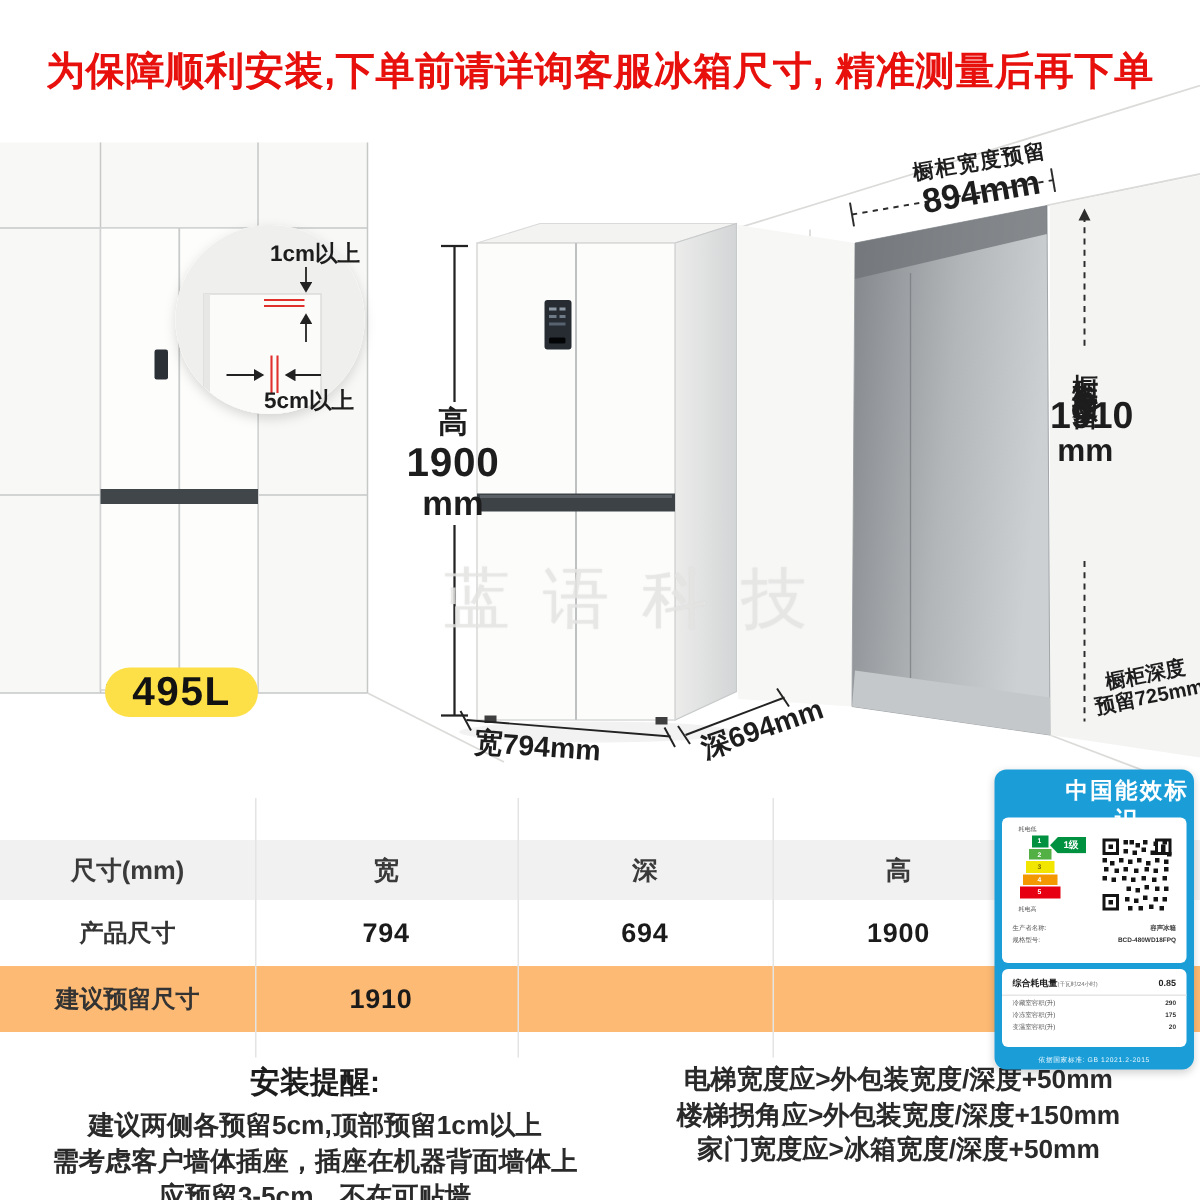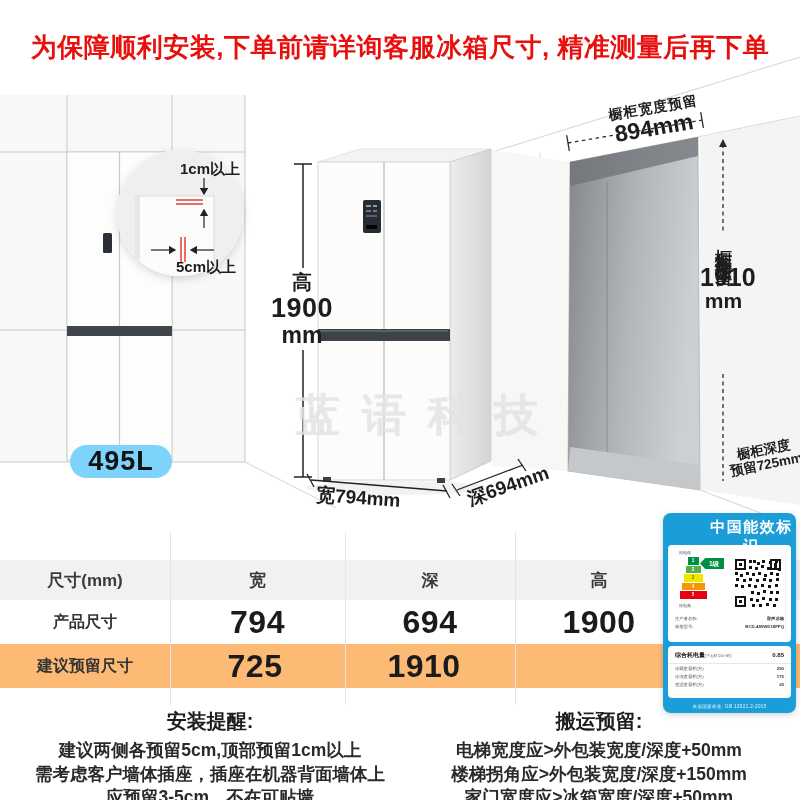--- a/index.html
+++ b/index.html
@@ -1,28 +1,28 @@
 <!DOCTYPE html>
 <html><head>
 <meta charset="utf-8">
 <style>
   html,body{margin:0;padding:0;}
   body{font-family:"Liberation Sans","DejaVu Sans",sans-serif;background:#fff;}
-  .page{position:relative;width:800px;height:800px;overflow:hidden;background:#fff;}
+  .page{position:relative;width:800px;height:800px;overflow:hidden;background:#fff;border-radius:15px;}
   .abs{position:absolute;}
 
   
   .main-title{left:0;top:30px;width:800px;text-align:center;font-size:26px;font-weight:900;
     color:#e8100c;letter-spacing:0.5px;}
 
   
   .scene-svg{left:0;top:0;z-index:1;}
 
   
-  .watermark{left:296px;top:386px;z-index:2;font-size:44px;font-weight:700;
+  .watermark{left:296px;top:370px;z-index:2;font-size:44px;font-weight:400;
     color:rgba(231,231,229,0.78);letter-spacing:22px;white-space:nowrap;
     text-shadow:0 0 1px rgba(190,190,190,0.35);}
 
   
   .lbl{z-index:3;color:#1d1d1d;font-weight:800;white-space:nowrap;}
   .inset-top{left:180px;top:160px;font-size:15px;}
   .inset-side{left:176px;top:258px;font-size:15px;}
   .height-dim{left:266px;top:272px;width:72px;text-align:center;line-height:1.0;}
   .height-dim .h1{font-size:20px;}
   .height-dim .h2{font-size:27px;letter-spacing:0.5px;margin-top:3px;}
@@ -31,34 +31,34 @@
   .depth-dim{left:466px;top:473px;font-size:19px;transform:rotate(-19deg);}
   .cab-width{left:568px;top:104px;width:130px;text-align:center;transform:rotate(-9.7deg);line-height:1.05;}
   .cab-width .c1{font-size:14px;letter-spacing:1px;}
   .cab-width .c2{font-size:23px;}
   .cab-height{left:700px;top:235px;width:47px;text-align:center;}
   .cab-height .v{writing-mode:vertical-rl;font-size:17px;letter-spacing:4px;margin:0 auto;line-height:1;}
   .cab-height .n1{font-size:25px;margin-top:6px;line-height:1;}
   .cab-height .n2{font-size:21px;line-height:1.05;}
   .cab-depth{left:722px;top:442px;width:86px;text-align:center;transform:rotate(-11deg);
     font-size:13.5px;line-height:15px;}
-  .badge-495{left:70px;top:445px;width:102px;height:33px;z-index:3;background:#7dd3fc;border-radius:17px;
+  .badge-495{left:70px;top:445px;width:102px;height:33px;z-index:3;background:#fde047;border-radius:17px;
     text-align:center;line-height:33px;font-size:27px;font-weight:900;color:#121212;letter-spacing:1px;}
 
   
   .dim-table{left:0;top:560px;width:800px;z-index:4;}
   .t-row{display:flex;width:800px;align-items:center;}
   .t-head{height:40px;background:#f1f1f1;}
   .t-body{height:44px;background:#fff;}
   .t-alt{background:#fdba74;}
   .t-cell{text-align:center;}
   .c0{width:170px;}.c1{width:175px;}.c2{width:170px;}.c3{width:168px;}
   .t-head .t-cell{font-size:17px;font-weight:700;color:#3a3a3a;}
   .t-body .c0{font-size:16px;font-weight:600;color:#333;}
-  .t-body .val{font-size:32px;font-weight:600;color:#1b1b1b;letter-spacing:0.5px;}
+  .t-body .val{font-size:18px;font-weight:600;color:#1b1b1b;letter-spacing:0.5px;}
   .t-vline{position:absolute;top:532px;width:1px;height:173px;background:#e4e4e4;z-index:5;}
 
   
   .energy{left:663px;top:513px;width:133px;height:200px;z-index:6;background:#1b9ed8;
     border-radius:8px;box-shadow:0 2px 6px rgba(0,0,0,0.18);}
   .e-title{margin-top:5px;text-align:center;font-size:15px;font-weight:900;color:#fff;letter-spacing:1.5px;padding-left:44px;}
   .e-sub{text-align:center;font-size:5px;color:#d8f0fb;letter-spacing:1.6px;margin-top:1px;}
   .e-panel{position:absolute;left:5px;width:123px;background:#fff;border-radius:4px;}
   .e-a{top:32px;height:97px;}
   .e-b{top:133px;height:52px;}
@@ -279,21 +279,20 @@
       <div class="t-cell c3">高</div>
     </div>
     <div class="t-row t-body">
       <div class="t-cell c0">产品尺寸</div>
       <div class="t-cell c1 val">794</div>
       <div class="t-cell c2 val">694</div>
       <div class="t-cell c3 val">1900</div>
     </div>
     <div class="t-row t-body t-alt">
       <div class="t-cell c0">建议预留尺寸</div>
-      <div class="t-cell c2 val">725</div>
       <div class="t-cell c3 val">1910</div>
     </div>
   </div>
   <div class="abs t-vline" style="left:170px;"></div>
   <div class="abs t-vline" style="left:345px;"></div>
   <div class="abs t-vline" style="left:515px;"></div>
 
   <div class="abs energy">
     <div class="e-title">中国能效标识</div>
     <div class="e-sub">CHINA ENERGY LABEL</div>
@@ -351,19 +350,18 @@
     <div class="e-std">依据国家标准: GB 12021.2-2015</div>
   </div>
 
   <div class="abs note note-left">
     <div class="note-title">安装提醒:</div>
     <div class="note-line">建议两侧各预留5cm,顶部预留1cm以上</div>
     <div class="note-line">需考虑客户墙体插座，插座在机器背面墙体上</div>
     <div class="note-line">应预留3-5cm，不在可贴墙</div>
   </div>
   <div class="abs note note-right">
-    <div class="note-title">搬运预留:</div>
     <div class="note-line">电梯宽度应&gt;外包装宽度/深度+50mm</div>
     <div class="note-line">楼梯拐角应&gt;外包装宽度/深度+150mm</div>
     <div class="note-line">家门宽度应&gt;冰箱宽度/深度+50mm</div>
   </div>
 
 </div>
 
 </body></html>

